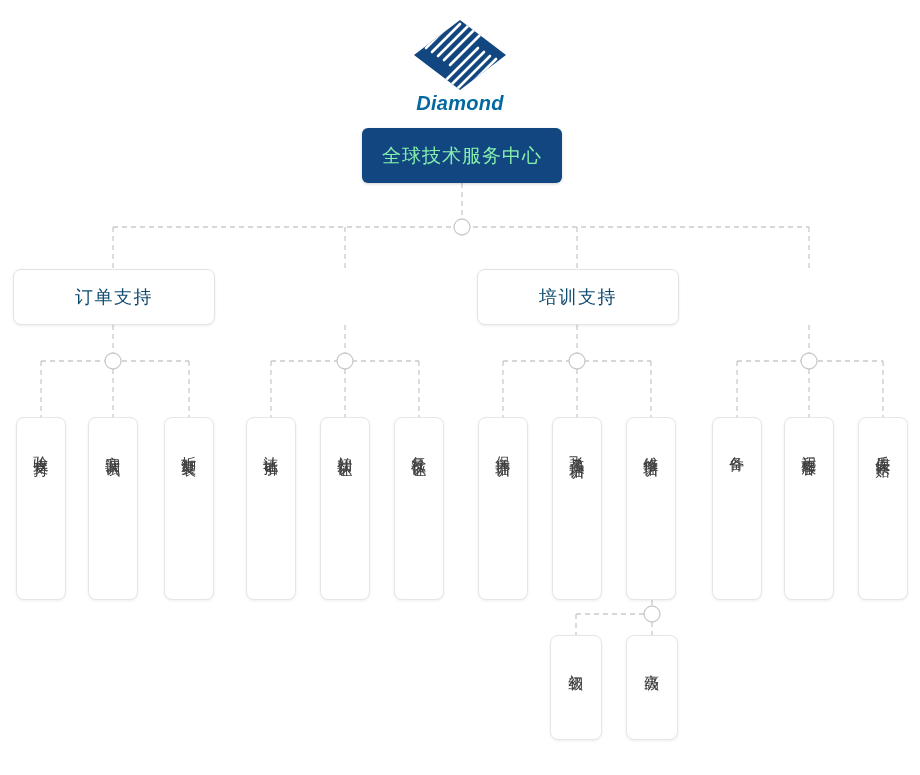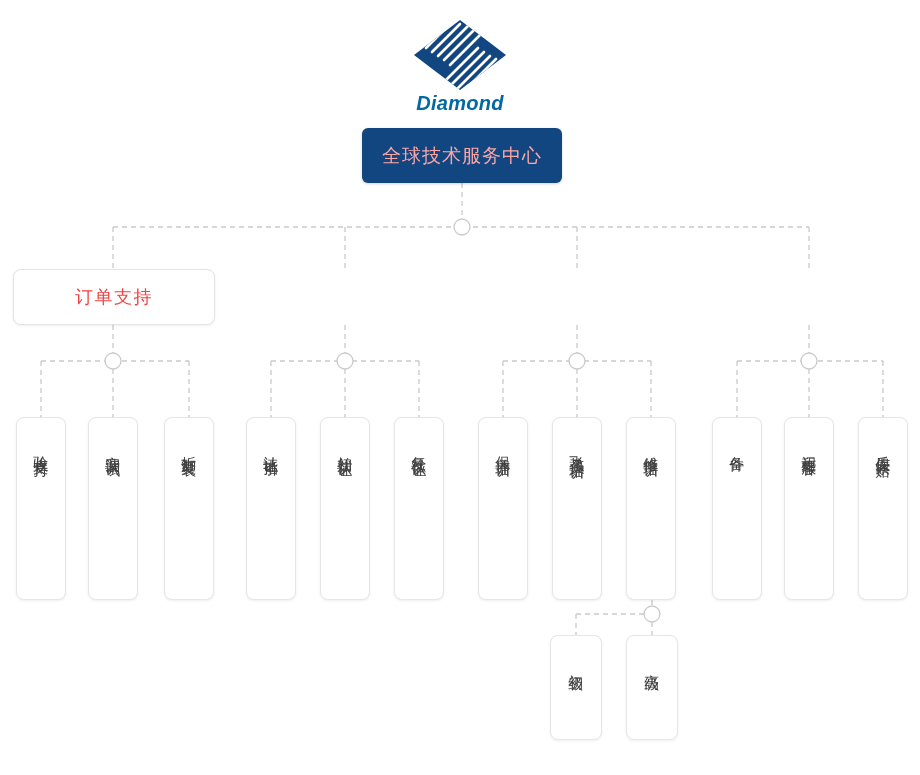--- a/index.html
+++ b/index.html
@@ -54,39 +54,39 @@
 
   
   .node-root {
     position: absolute;
     left: 362px;
     top: 128px;
     width: 200px;
     height: 55px;
     background: #114680;
     border-radius: 6px;
-    color: #fca5a5;
+    color: #86efac;
     font-size: 19px;
     letter-spacing: 1px;
     display: flex;
     align-items: center;
     justify-content: center;
     box-shadow: 0 1px 3px rgba(0,0,0,0.18);
   }
 
   
   .node-l2 {
     position: absolute;
     top: 269px;
     width: 202px;
     height: 56px;
     background: #ffffff;
     border: 1px solid #e2e4e6;
     border-radius: 8px;
-    color: #ef4444;
+    color: #0c4a6e;
     font-size: 18px;
     letter-spacing: 1.5px;
     display: flex;
     align-items: center;
     justify-content: center;
     box-shadow: 0 1px 3px rgba(0,0,0,0.07);
     box-sizing: border-box;
   }
 
   
@@ -213,20 +213,23 @@
     <div class="logo-word">Diamond</div>
   </div>
 
   <div class="node-root">
     <span>全球技术服务中心</span>
   </div>
 
   <div class="node-l2" style="left:13px;">
     <span>订单支持</span>
   </div>
+  <div class="node-l2" style="left:477px;">
+    <span>培训支持</span>
+  </div>
 
   <div class="node-l3" style="left:16px;">
     <span class="vtext">验收支持</span>
   </div>
   <div class="node-l3" style="left:88px;">
     <span class="vtext">安装调试</span>
   </div>
   <div class="node-l3" style="left:164px;">
     <span class="vtext">拆卸复装</span>
   </div>

